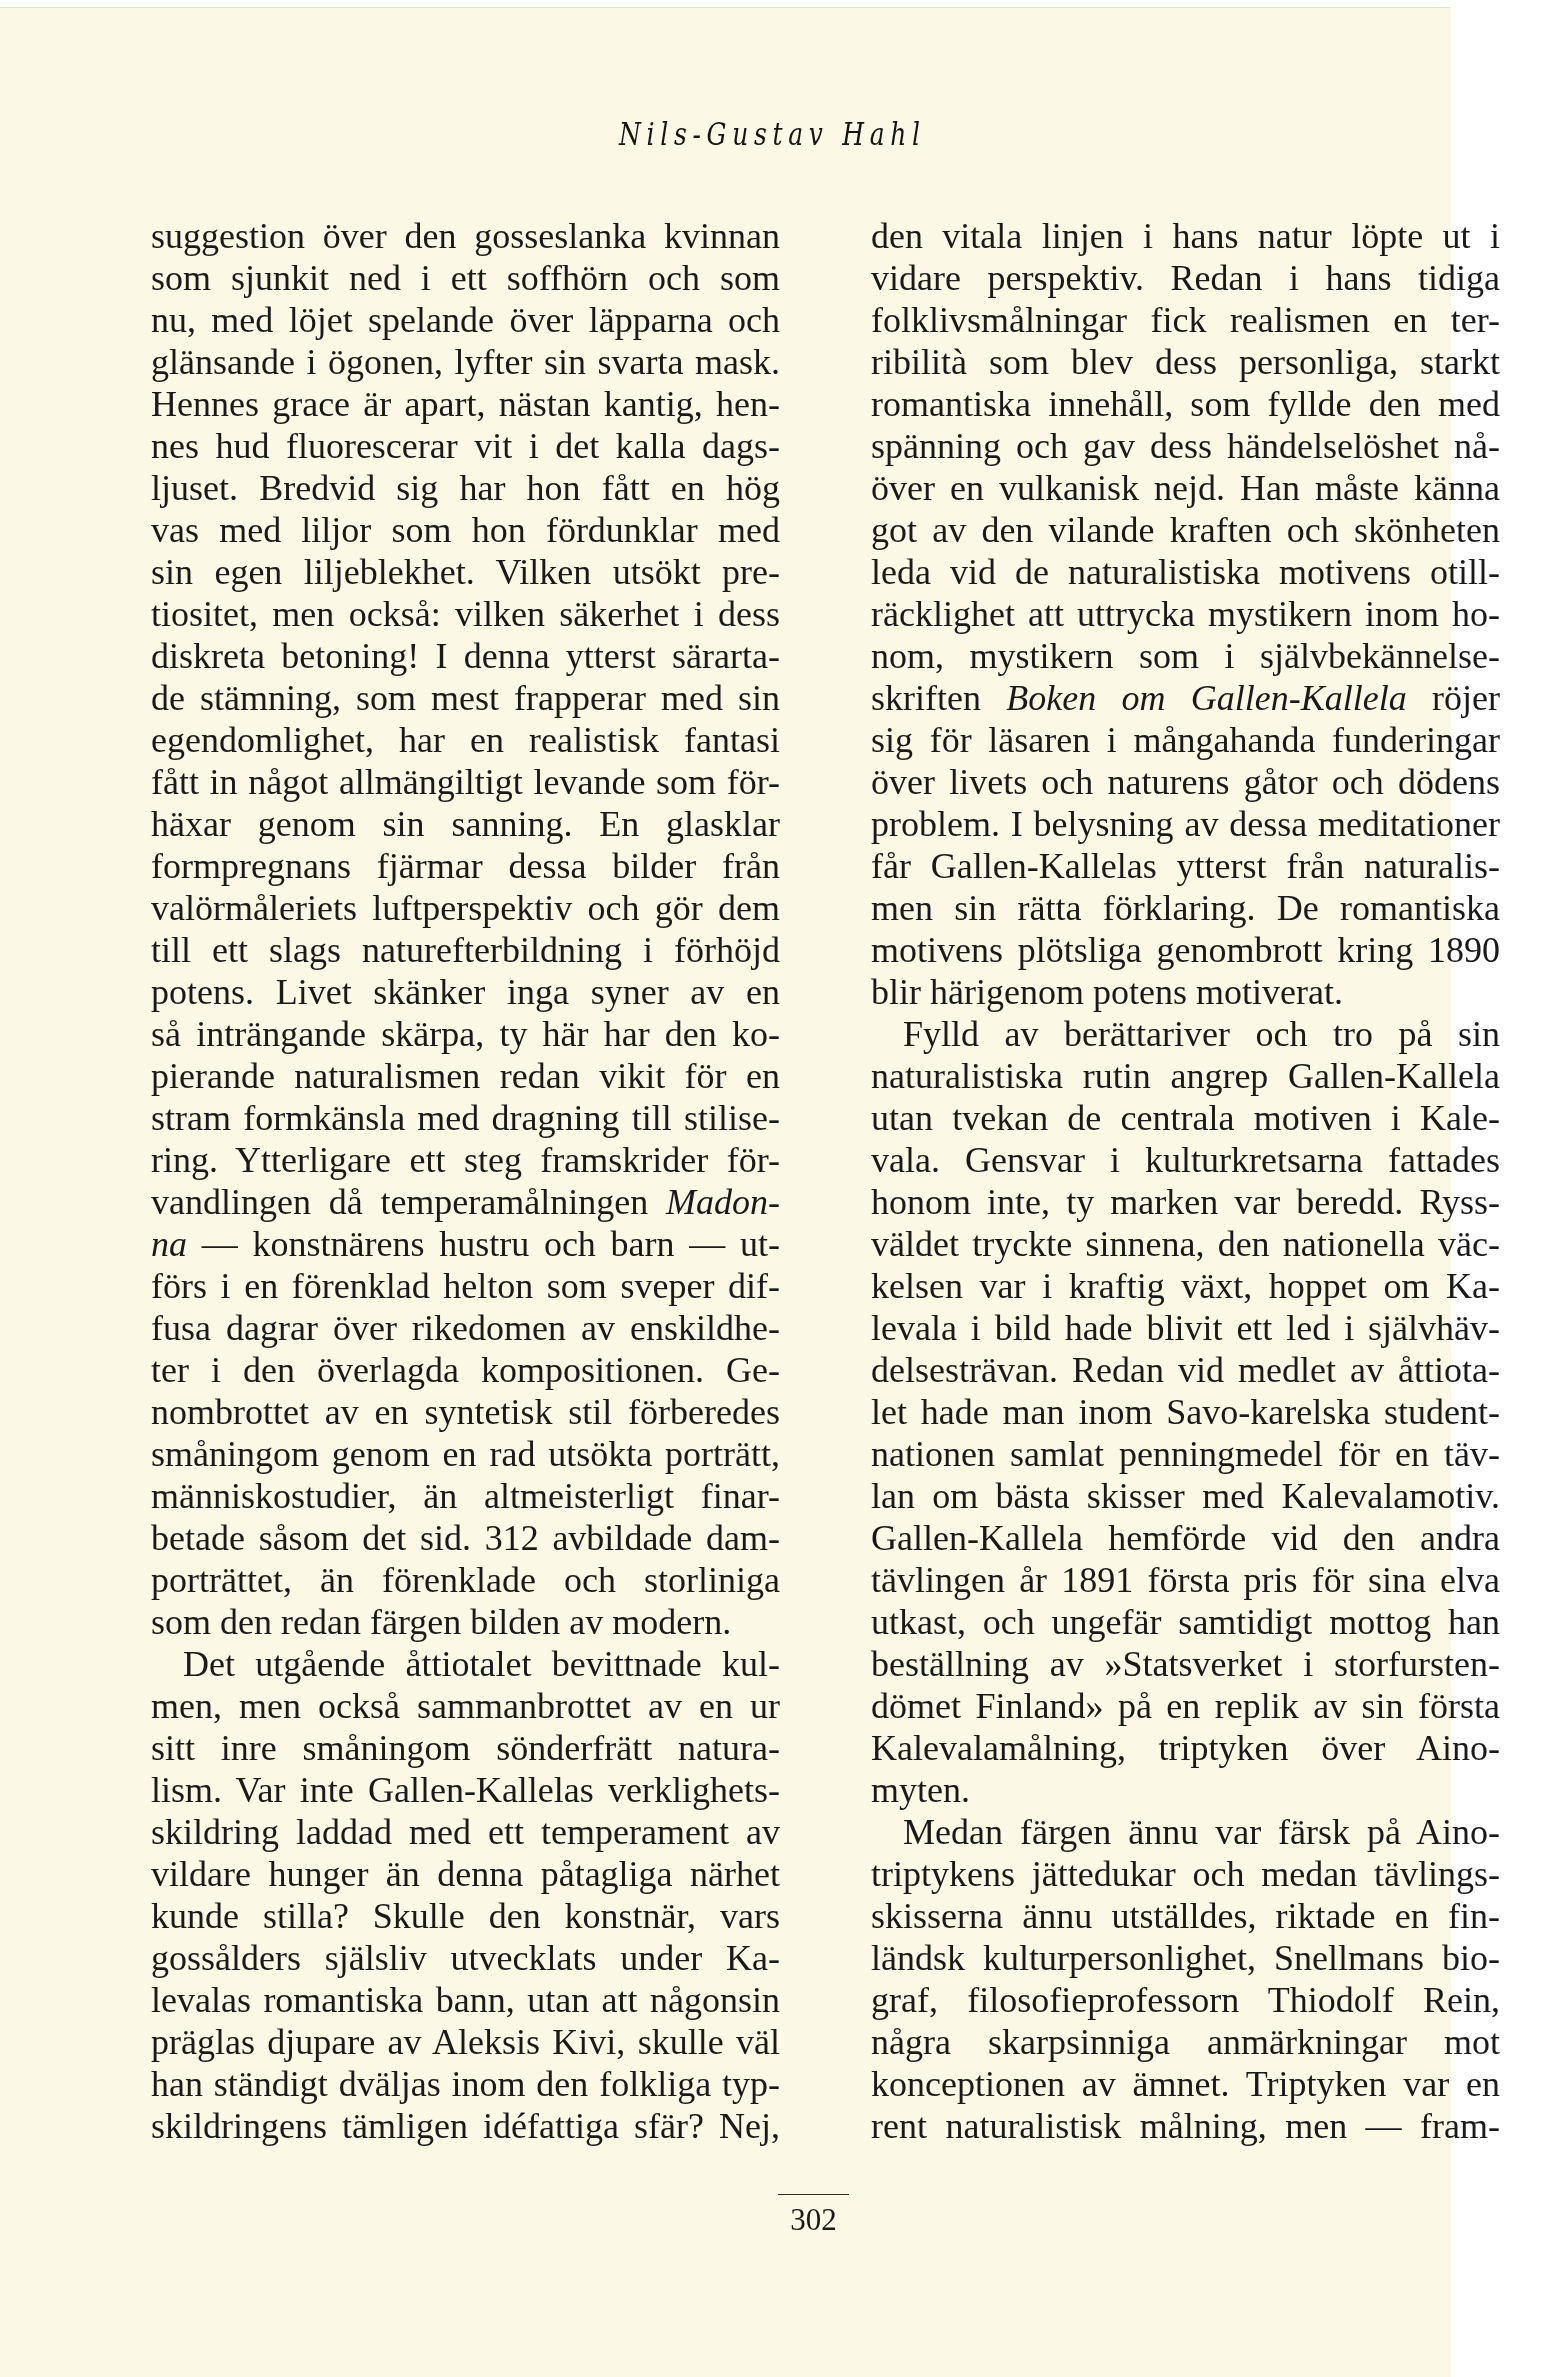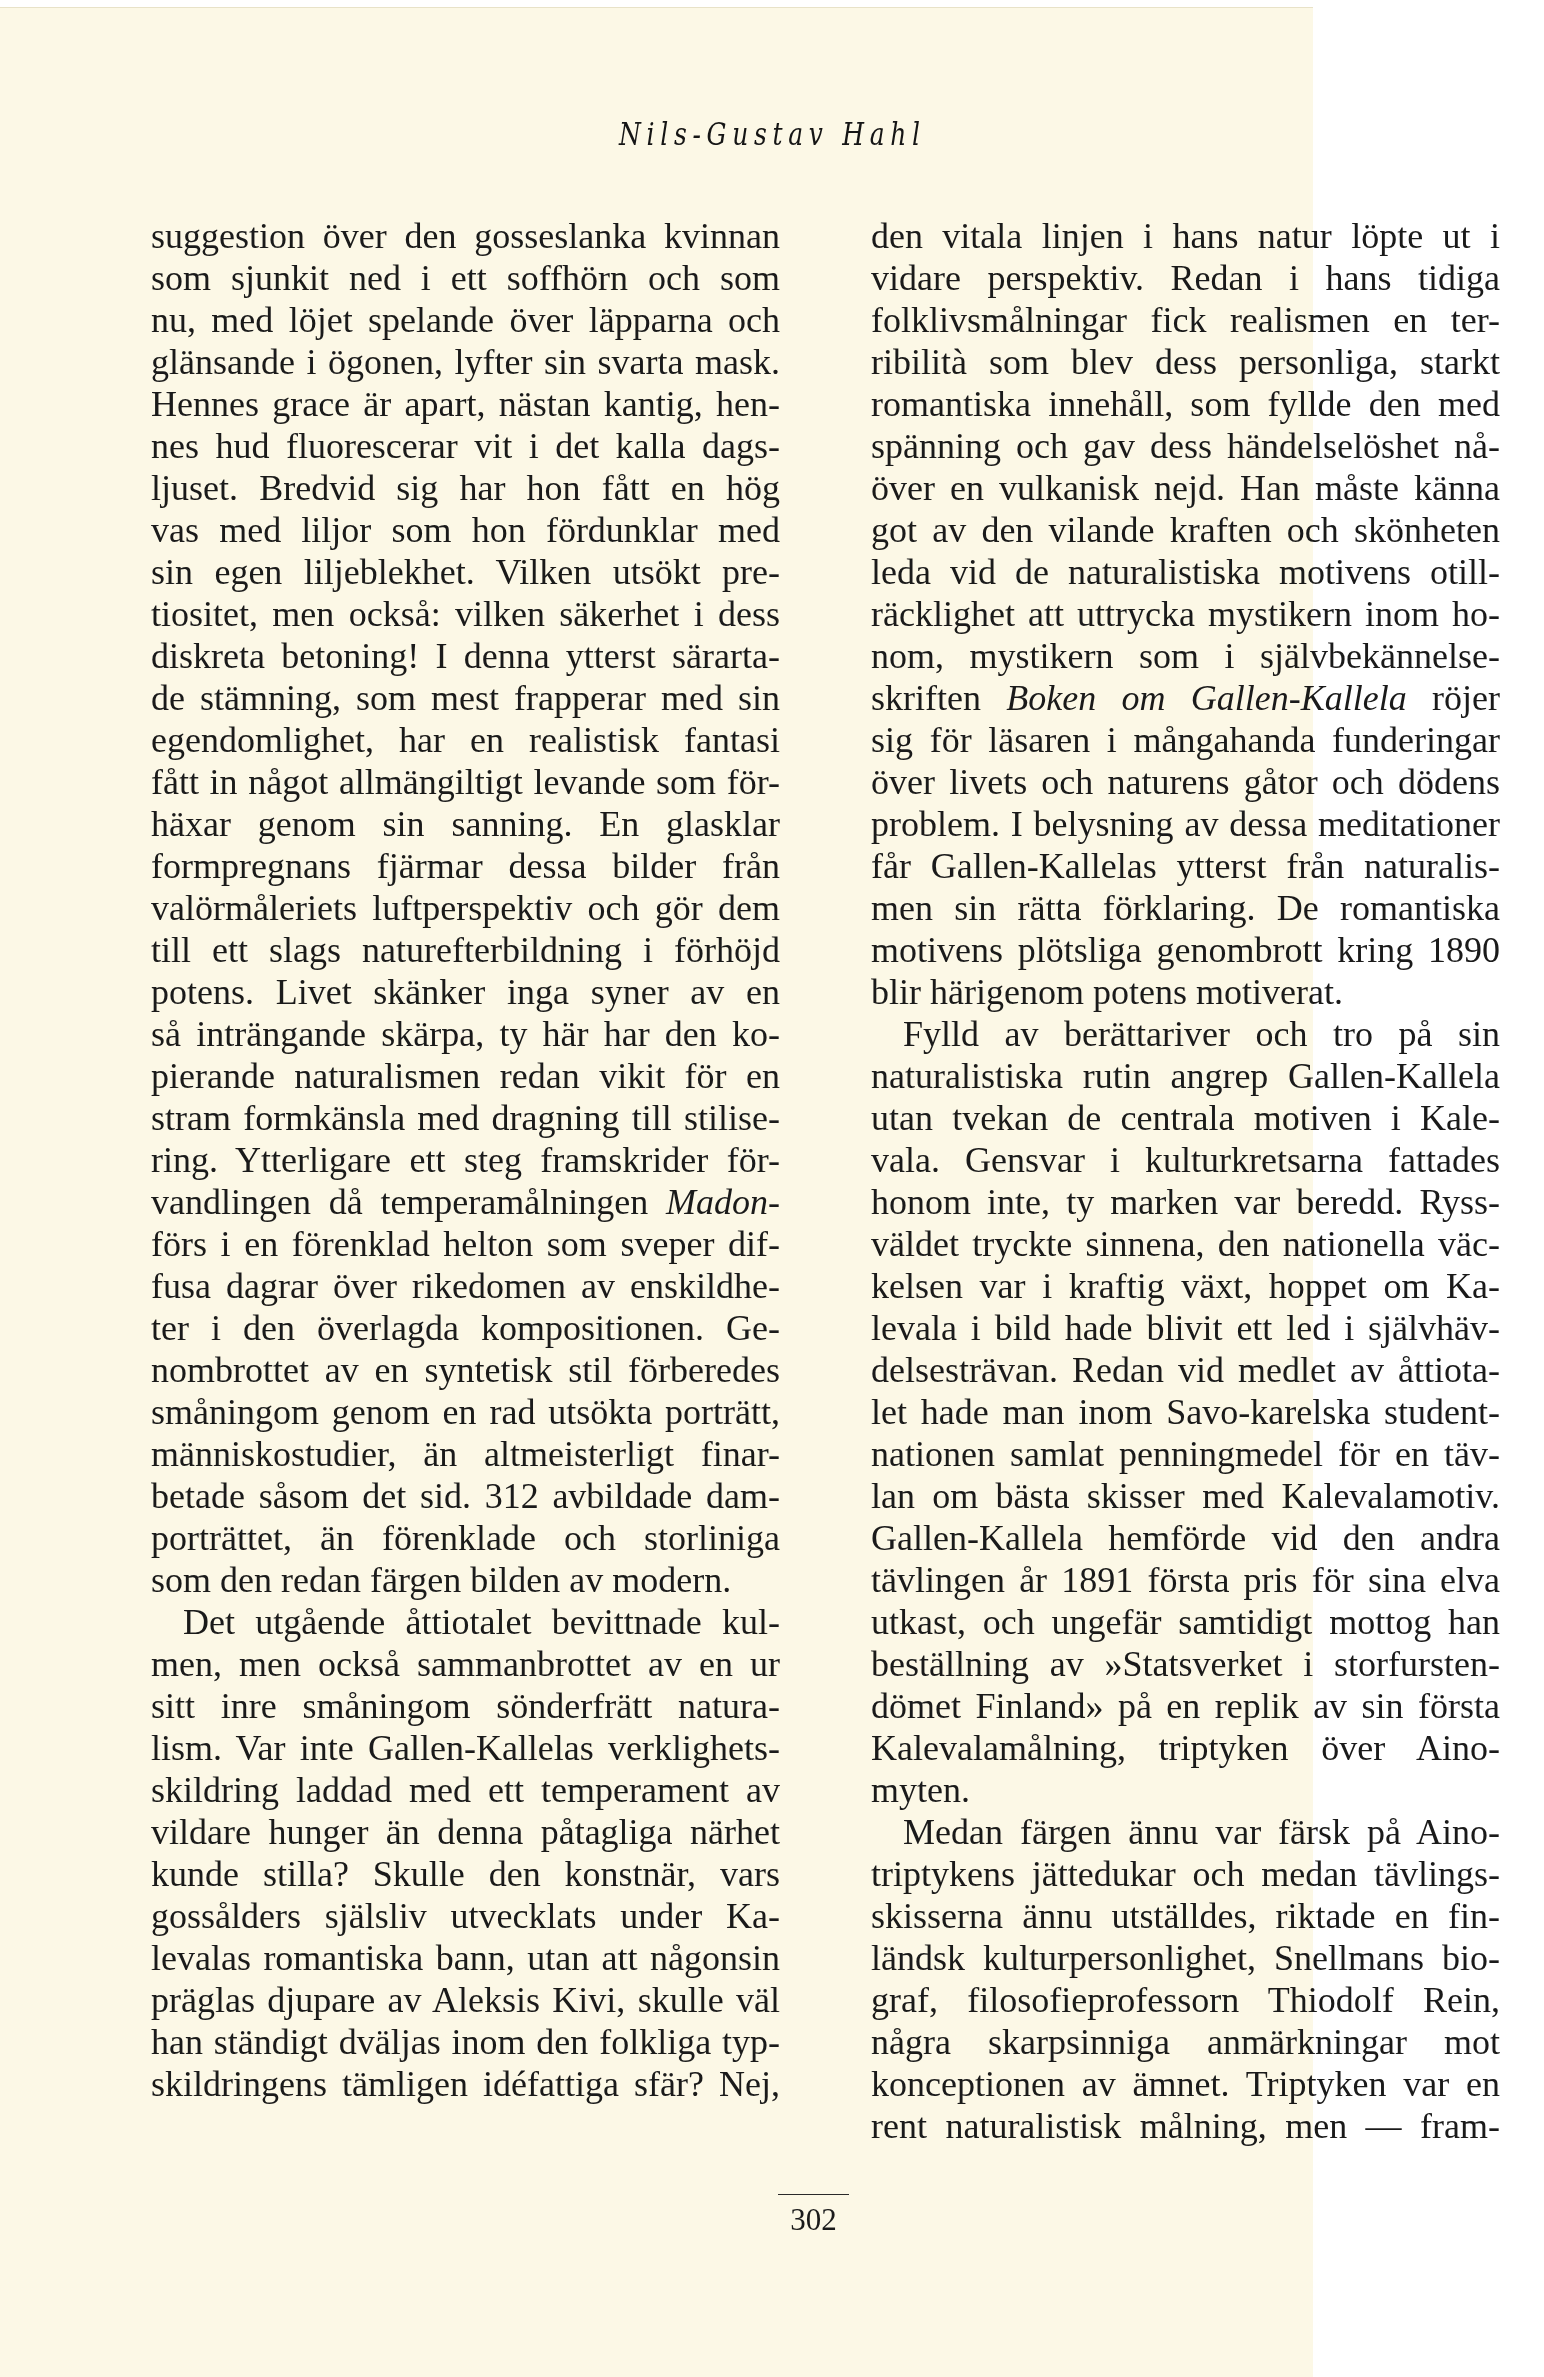--- a/index.html
+++ b/index.html
@@ -10,21 +10,21 @@
       width: 1545px;
       height: 2377px;
       background: #ffffff;
       position: relative;
       overflow: hidden;
     }
     .page {
       position: absolute;
       left: 0;
       top: 6.5px;
-      width: 1313px;
+      width: 1451px;
       height: 2371px;
       background: #fcf8e6;
       border-top: 0.8px solid #e8e2c8;
     }
     .running-head {
       position: absolute;
       top: 107px;
       left: 0;
       width: 1545px;
       text-align: center;
@@ -109,20 +109,21 @@
       <div class="line">häxar genom sin sanning. En glasklar</div>
       <div class="line">formpregnans fjärmar dessa bilder från</div>
       <div class="line">valörmåleriets luftperspektiv och gör dem</div>
       <div class="line">till ett slags naturefterbildning i förhöjd</div>
       <div class="line">potens. Livet skänker inga syner av en</div>
       <div class="line">så inträngande skärpa, ty här har den ko-</div>
       <div class="line">pierande naturalismen redan vikit för en</div>
       <div class="line">stram formkänsla med dragning till stilise-</div>
       <div class="line">ring. Ytterligare ett steg framskrider för-</div>
       <div class="line">vandlingen då temperamålningen <span class="it">Madon-</span></div>
+      <div class="line"><span class="it">na</span> — konstnärens hustru och barn — ut-</div>
       <div class="line">förs i en förenklad helton som sveper dif-</div>
       <div class="line">fusa dagrar över rikedomen av enskildhe-</div>
       <div class="line">ter i den överlagda kompositionen. Ge-</div>
       <div class="line">nombrottet av en syntetisk stil förberedes</div>
       <div class="line">småningom genom en rad utsökta porträtt,</div>
       <div class="line">människostudier, än altmeisterligt finar-</div>
       <div class="line">betade såsom det sid. 312 avbildade dam-</div>
       <div class="line">porträttet, än förenklade och storliniga</div>
       <div class="line last">som den redan färgen bilden av modern.</div>
       <div class="line indent">Det utgående åttiotalet bevittnade kul-</div>

